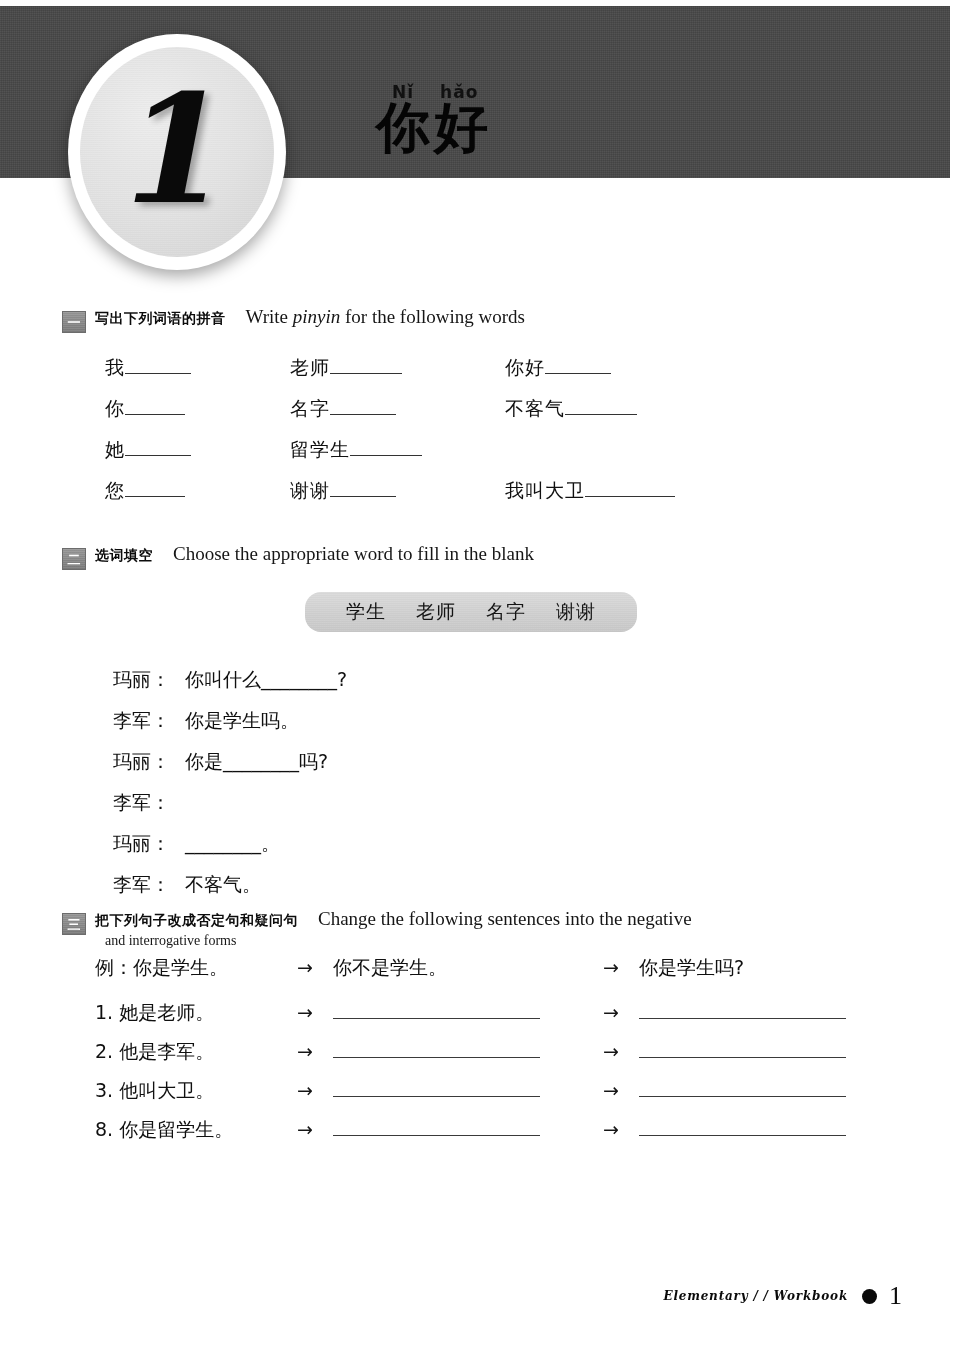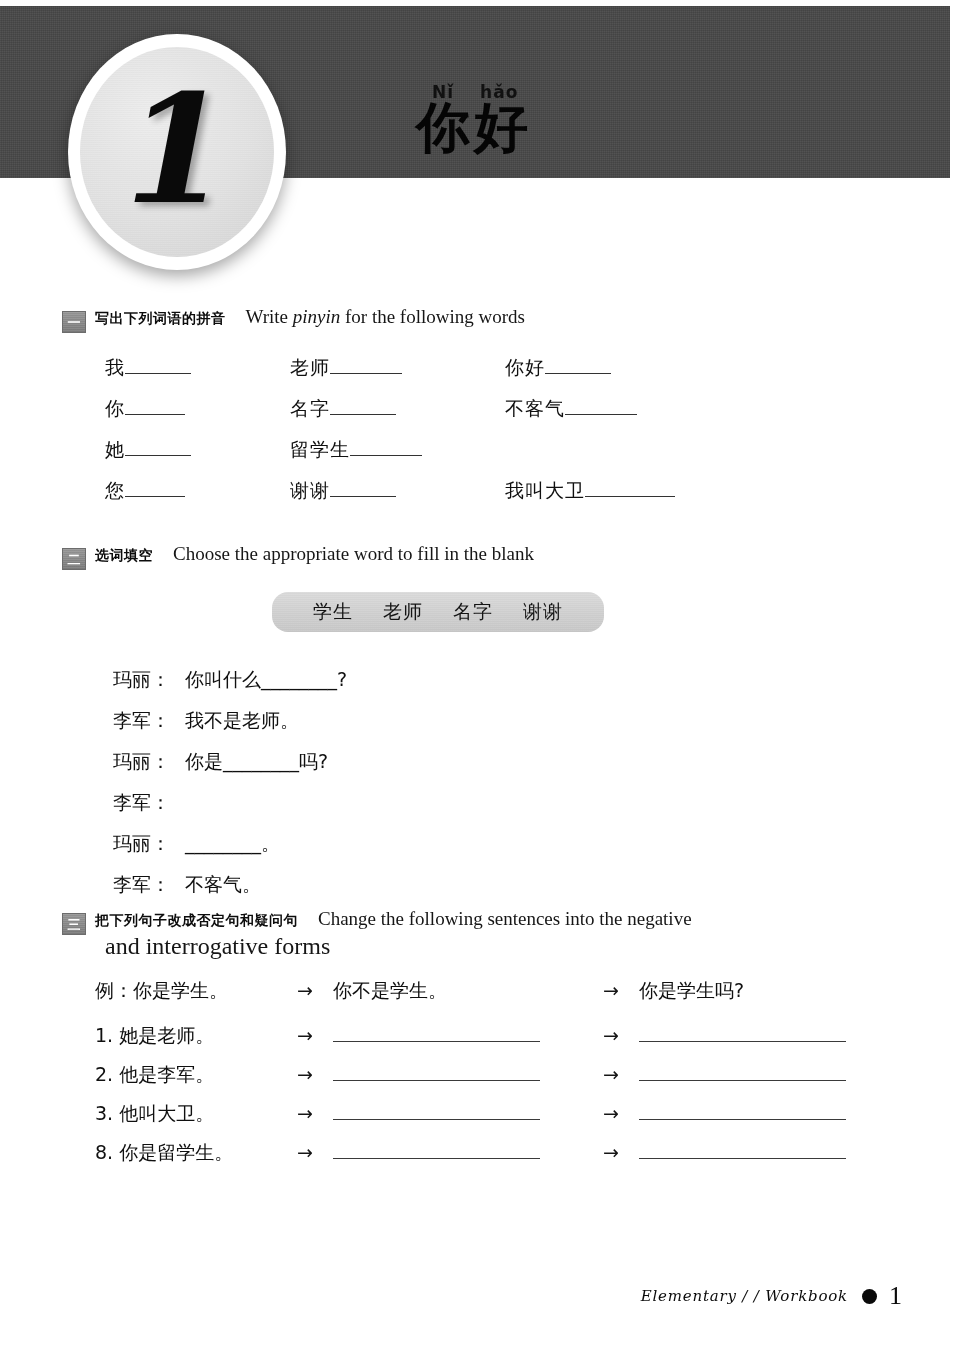--- a/index.html
+++ b/index.html
@@ -77,21 +77,21 @@
     font-style: italic;
     font-weight: 700;
     font-size: 150px;
     line-height: 1;
     color: #0a0a0a;
     padding-bottom: 6px;
     text-shadow: 5px 4px 6px rgba(0,0,0,.30);
   }
   .header-title-wrap {
     position: absolute;
-    left: 416px;
+    left: 376px;
     top: 82px;
     width: 330px;
   }
   .header-pinyin {
     font-family: "DejaVu Sans", sans-serif;
     font-size: 17px;
     font-weight: 700;
     color: #111111;
     letter-spacing: 1px;
     margin-left: 16px;
@@ -144,21 +144,21 @@
   }
   .ex-title-en {
     font-family: "Liberation Serif", serif;
     font-size: 19px;
     color: #161616;
     margin-left: 16px;
   }
   .ex-title-en i { font-style: italic; margin-top: 20px; }
   .ex-title-en2 {
     font-family: "Liberation Serif", serif;
-    font-size: 24px;
+    font-size: 14px;
     color: #161616;
     display: block;
     margin-left: 10px;
     margin-top: 3px;
   }
 
   
   #exercise-1 { top: 306px; }
   .pinyin-grid {
     margin-top: 22px;
@@ -190,21 +190,21 @@
   }
   .blank.w60 { width: 60px; }
   .blank.w66 { width: 66px; }
   .blank.w72 { width: 72px; }
   .blank.w90 { width: 90px; }
 
   
   #exercise-2 { top: 543px; }
   .word-bank-wrap {
     margin-top: 22px;
-    padding-left: 72px;
+    padding-left: 105px;
     display: flex;
   }
   .word-bank {
     margin-left: 200px;
     padding: 7px 26px;
     border-radius: 16px;
     background:
       repeating-linear-gradient(0deg, rgba(0,0,0,.02) 0 1px, rgba(255,255,255,.03) 1px 2px),
       linear-gradient(180deg, #dcdcdc 0%, #d0d0d0 60%, #c9c9c9 100%);
     font-family: "DejaVu Sans", sans-serif;
@@ -232,21 +232,21 @@
   .dlg-text {
     font-family: "DejaVu Sans", sans-serif;
     font-size: 19px;
     color: #101010;
     white-space: nowrap;
   }
 
   
   #exercise-3 { top: 908px; }
   .transform-list {
-    margin-top: 18px;
+    margin-top: 6px;
     padding-left: 95px;
   }
   .tf-row {
     display: flex;
     align-items: baseline;
     height: 39px;
   }
   .tf-row.example { height: 45px; }
   .tf-source {
     flex: 0 0 auto;
@@ -285,22 +285,22 @@
     width: 960px;
     display: flex;
     align-items: center;
     justify-content: flex-end;
     padding-right: 58px;
     box-sizing: border-box;
   }
   .footer-label {
     font-family: "DejaVu Serif", serif;
     font-style: italic;
-    font-weight: 400;
-    font-size: 15px;
+    font-weight: 700;
+    font-size: 12px;
     letter-spacing: .8px;
     color: #0a0a0a;
   }
   .footer-dot {
     width: 15px;
     height: 15px;
     border-radius: 50%;
     background: #0a0a0a;
     margin: 0 12px 0 14px;
   }
@@ -412,21 +412,21 @@
     </div>
   </div>
 
   <div class="dialogue">
     <div class="dlg-row">
       <span class="dlg-speaker">玛丽：</span>
       <span class="dlg-text">你叫什么________?</span>
     </div>
     <div class="dlg-row">
       <span class="dlg-speaker">李军：</span>
-      <span class="dlg-text">我不是老师。</span>
+      <span class="dlg-text">你是学生吗。</span>
     </div>
     <div class="dlg-row">
       <span class="dlg-speaker">玛丽：</span>
       <span class="dlg-text">你是________吗?</span>
     </div>
     <div class="dlg-row">
       <span class="dlg-speaker">李军：</span>
     </div>
     <div class="dlg-row">
       <span class="dlg-speaker">玛丽：</span>

